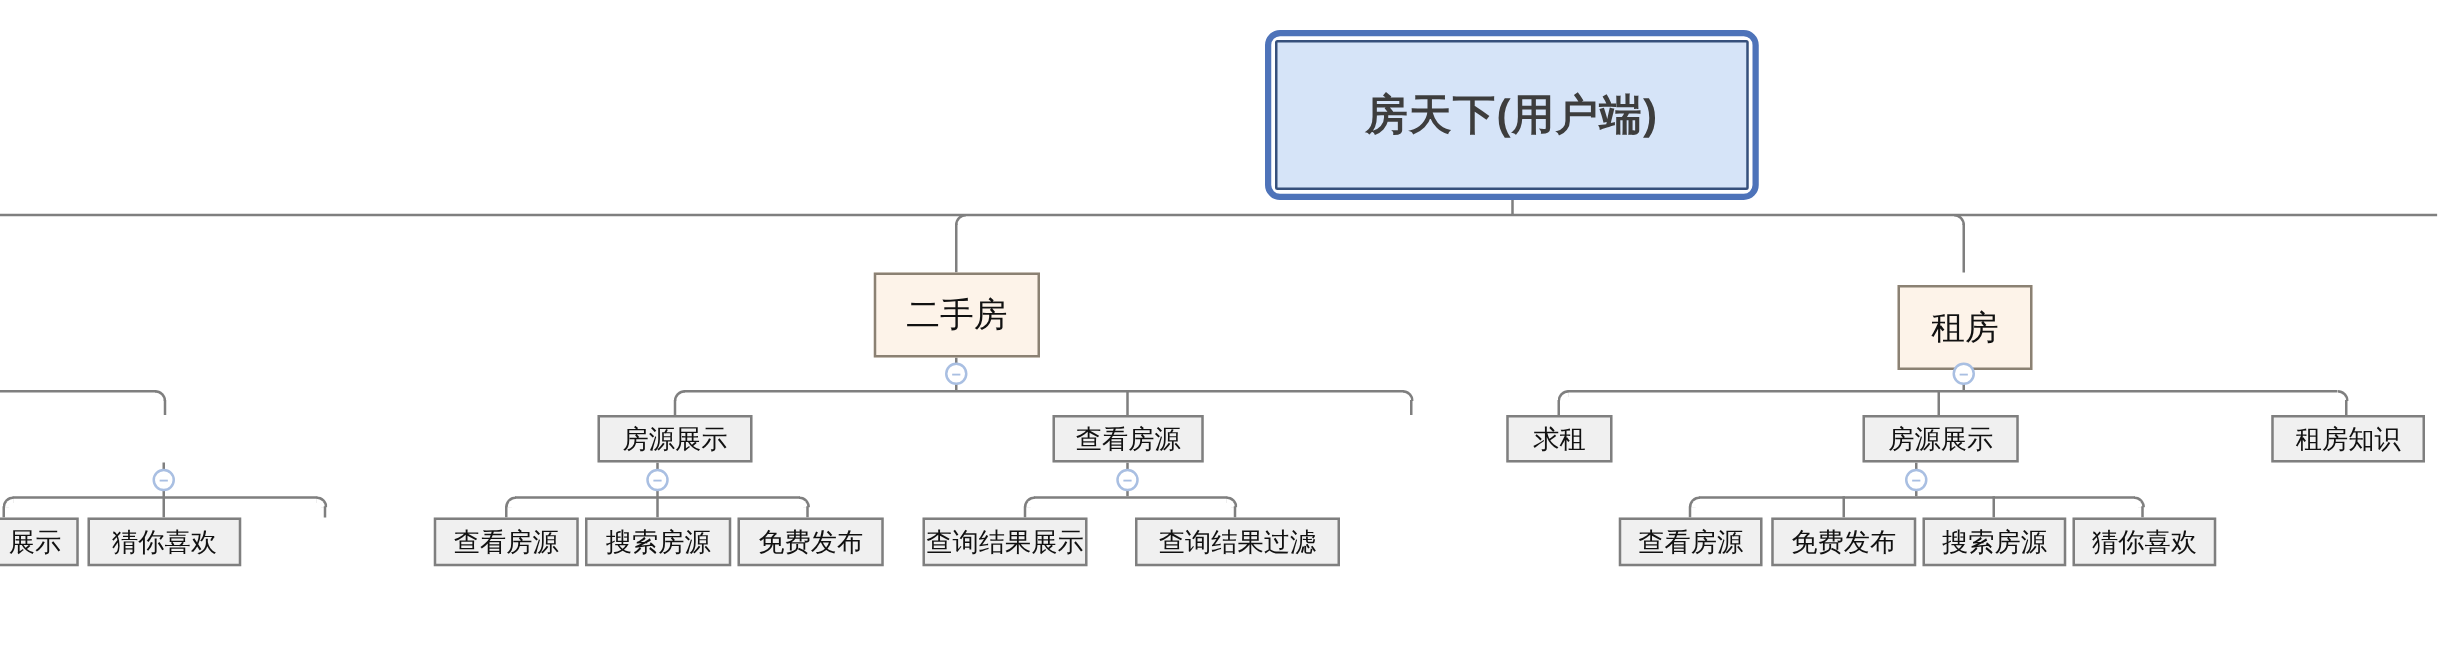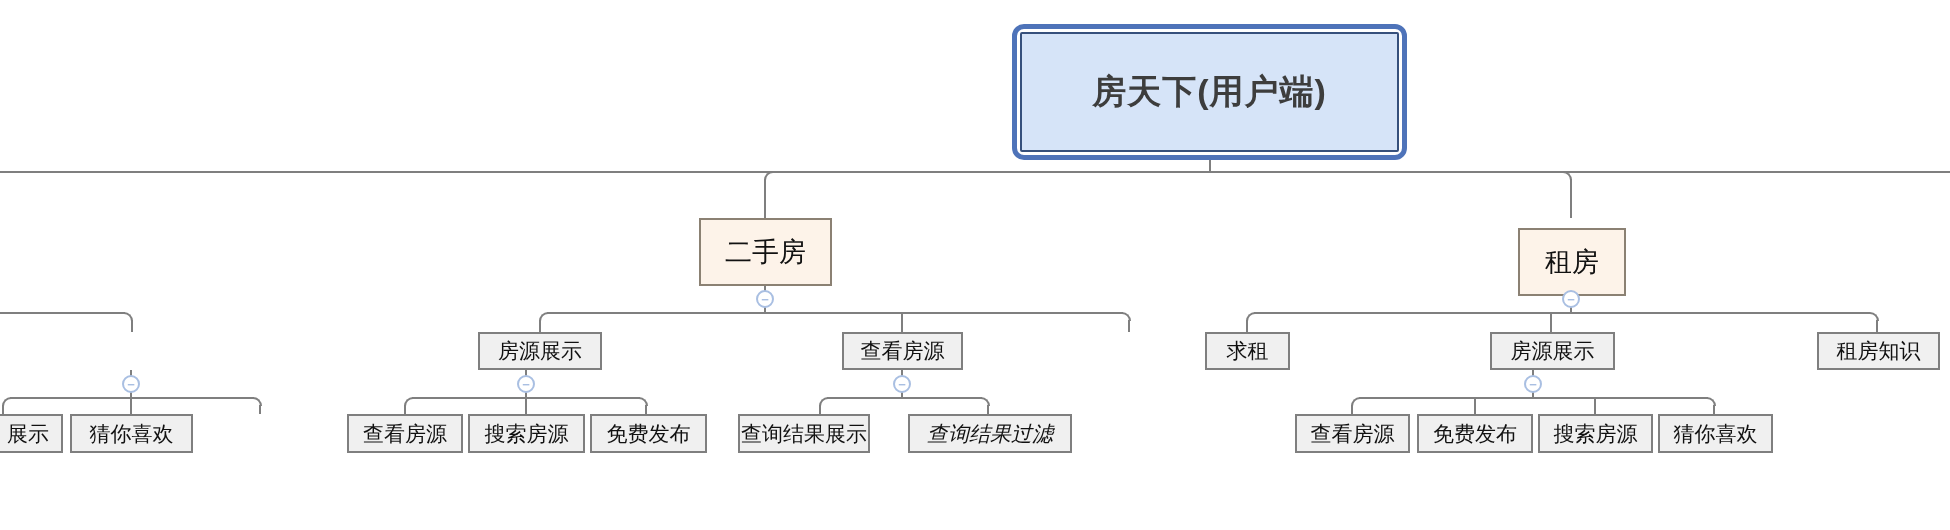--- a/index.html
+++ b/index.html
@@ -116,21 +116,21 @@
   <div class="node" style="left:1817px;top:332px;width:123px;height:38px;">租房知识</div>
 
   <div class="node cut-node" style="left:-61px;top:414px;width:124px;height:39px;">展示</div>
   <div class="node" style="left:70px;top:414px;width:123px;height:39px;">猜你喜欢</div>
 
   <div class="node" style="left:347px;top:414px;width:116px;height:39px;">查看房源</div>
   <div class="node" style="left:468px;top:414px;width:117px;height:39px;">搜索房源</div>
   <div class="node" style="left:590px;top:414px;width:117px;height:39px;">免费发布</div>
 
   <div class="node" style="left:738px;top:414px;width:132px;height:39px;">查询结果展示</div>
-  <div class="node" style="left:908px;top:414px;width:164px;height:39px;font-style:italic;">查询结果过滤</div>
+  <div class="node" style="left:908px;top:414px;width:164px;height:39px;">查询结果过滤</div>
 
   <div class="node" style="left:1295px;top:414px;width:115px;height:39px;">查看房源</div>
   <div class="node" style="left:1417px;top:414px;width:116px;height:39px;">免费发布</div>
   <div class="node" style="left:1538px;top:414px;width:115px;height:39px;">搜索房源</div>
   <div class="node" style="left:1658px;top:414px;width:115px;height:39px;">猜你喜欢</div>
 
   <div class="collapse" style="left:756px;top:290px;">
     <span>−</span>
     </div>
   <div class="collapse" style="left:1562px;top:290px;">

